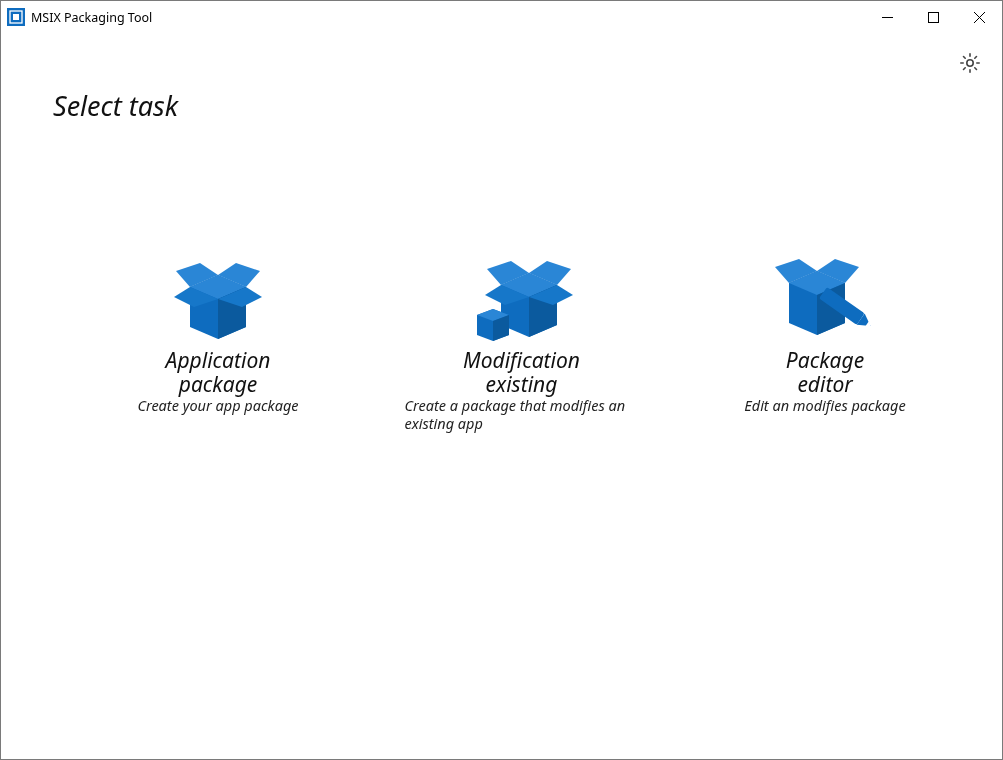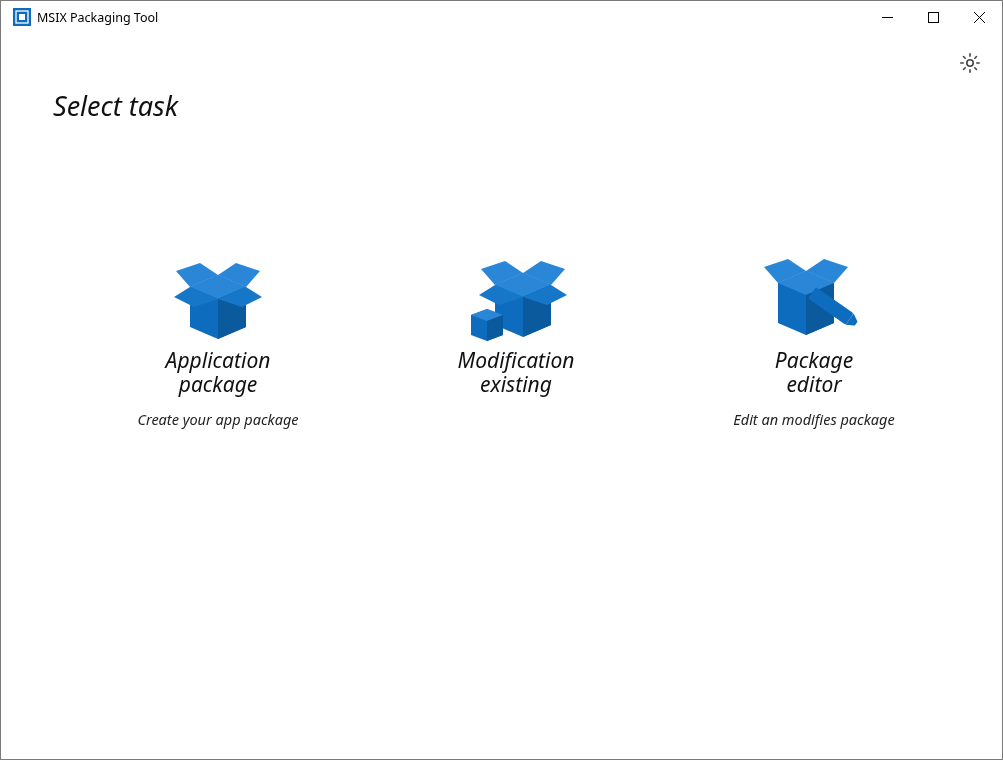--- a/index.html
+++ b/index.html
@@ -21,21 +21,21 @@
     background: #fff;
     display: flex;
     flex-direction: column;
   }
 
   
   .titlebar {
     height: 32px;
     display: flex;
     align-items: center;
-    padding-left: 12px;
+    padding-left: 6px;
   }
   .titlebar .app-icon {
     width: 18px;
     height: 18px;
     margin-right: 6px;
     flex: 0 0 auto;
   }
   .titlebar .title {
     font-size: 12.5px;
     color: #000;
@@ -76,23 +76,23 @@
     font-style: italic;
   }
   h1.select-task {
     font-weight: 400;
     font-size: 27px;
     margin: 8px 0 0 0;
   }
 
   .cards {
     display:flex;
-    gap: 48px;
+    gap: 37px;
     margin-top: 130px;
-    justify-content: flex-start;
+    justify-content: space-between;
     padding-left: 40px;
   }
   .card {
     width: 250px;
     cursor: pointer;
   }
   .card .big-icon {
     height: 90px;
     display:flex;
     align-items:center;
@@ -102,21 +102,20 @@
     font-size: 21px;
     font-weight: 400;
     text-align: center;
     line-height: 1.15;
     margin-top: 4px;
     white-space: pre-line;
   }
   .card .card-sub {
     font-size: 14.5px;
     color: var(--sub);
-    margin-top: 14px;
     line-height: 1.25;
   }
   .card.center-sub .card-sub { text-align:center; }
   .card.left-sub  .card-sub { text-align:left; padding:0 8px; }
 </style>
 </head>
 <body>
 
 <div class="window">
 
@@ -201,20 +200,21 @@
               <g transform="translate(10,50)">
                 <polygon points="0,10 16,4 32,10 32,30 16,36 0,30"></polygon>
                 <polygon points="16,4 32,10 16,16 0,10" fill="#2a86d6"></polygon>
                 <polygon points="16,16 32,10 32,30 16,36" fill="#0b5a9e"></polygon>
               </g>
             </g>
           </svg>
         </div>
         <div class="card-title">Modification
 existing</div>
+        <div class="card-sub">Create a package that modifies an existing app</div>
       </div>
 
       <div class="card center-sub">
         <div class="big-icon">
           <svg width="100" height="84" viewBox="0 0 100 84">
             <g fill="#0e6cbf">
               <polygon points="14,26 42,14 70,26 70,66 42,78 14,66"></polygon>
               <polygon points="42,14 70,26 42,38 14,26" fill="#2a86d6"></polygon>
               <polygon points="42,38 70,26 70,66 42,78" fill="#0b5a9e"></polygon>
               <polygon points="14,26 0,10 24,2 42,14" fill="#2a86d6"></polygon>

